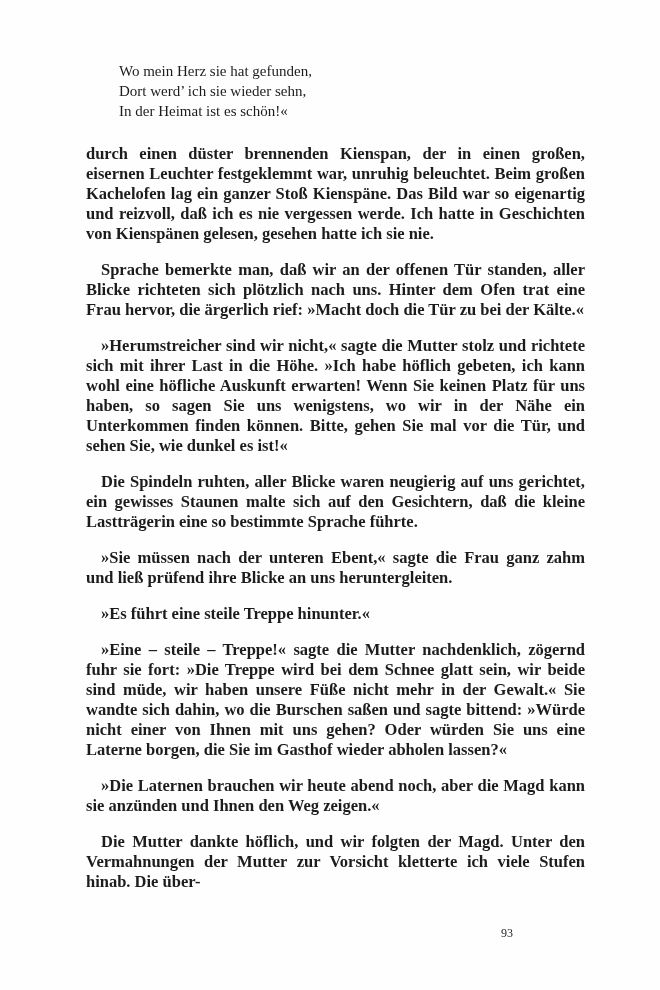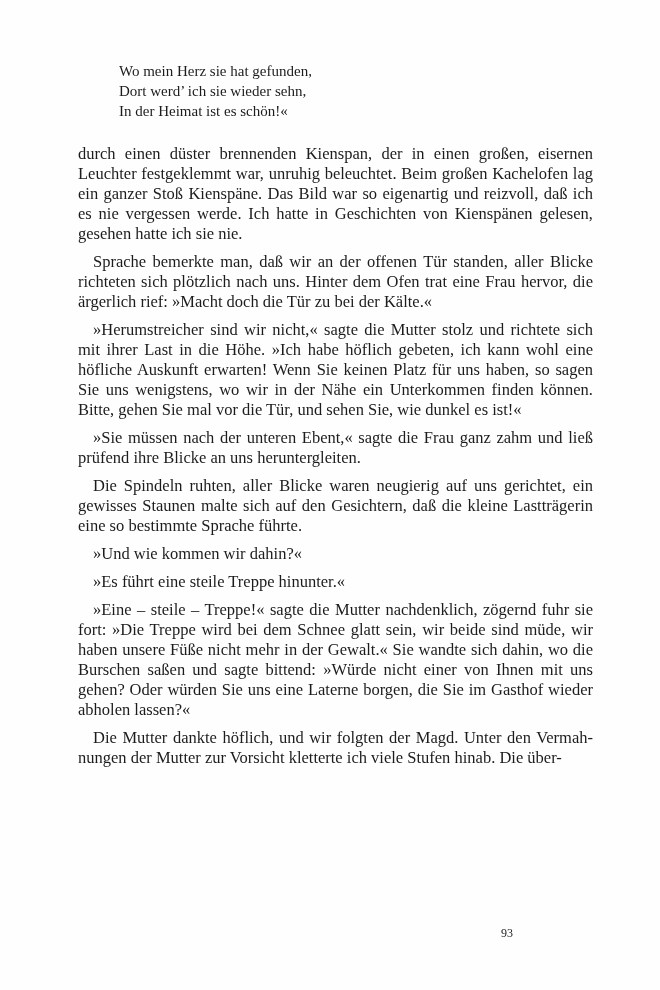--- a/index.html
+++ b/index.html
@@ -27,25 +27,26 @@
   }
   .poem-line {
     font-size: 15px;
     line-height: 20px;
     white-space: nowrap;
   }
   .body-text {
     margin-top: 23px;
   }
   .para {
-    margin: 8px;
+    margin: 16px;
     font-size: 16.5px;
     line-height: 20px;
     text-align: justify;
     hyphens: manual;
+    font-weight: bold;
   }
   .para.indent {
     text-indent: 15px;
   }
   .page-number {
     position: absolute;
     top: 926px;
     right: 59px;
     width: 100px;
     text-align: left;
@@ -61,22 +62,22 @@
   <div class="text-block">
     <div class="poem">
         <div class="poem-line">Wo mein Herz sie hat gefunden,</div>
         <div class="poem-line">Dort werd’ ich sie wieder sehn,</div>
         <div class="poem-line">In der Heimat ist es schön!«</div>
       </div>
     <div class="body-text">
         <p class="para">durch einen düster brennenden Kienspan, der in einen großen, eisernen Leuchter festgeklemmt war, unruhig beleuchtet. Beim großen Kachelofen lag ein ganzer Stoß Kienspäne. Das Bild war so eigenartig und reizvoll, daß ich es nie vergessen werde. Ich hatte in Geschichten von Kienspänen gelesen, gesehen hatte ich sie nie.</p>
         <p class="para indent">Sprache bemerkte man, daß wir an der offenen Tür standen, aller Blicke richteten sich plötzlich nach uns. Hinter dem Ofen trat eine Frau hervor, die ärgerlich rief: »Macht doch die Tür zu bei der Kälte.«</p>
         <p class="para indent">»Herumstreicher sind wir nicht,« sagte die Mutter stolz und richtete sich mit ihrer Last in die Höhe. »Ich habe höflich gebeten, ich kann wohl eine höfliche Auskunft erwarten! Wenn Sie keinen Platz für uns haben, so sagen Sie uns wenigstens, wo wir in der Nähe ein Unterkommen finden können. Bitte, gehen Sie mal vor die Tür, und sehen Sie, wie dunkel es ist!«</p>
+        <p class="para indent">Die Spindeln ruhten, aller Blicke waren neugierig auf uns gerichtet, ein gewisses Staunen malte sich auf den Gesichtern, daß die kleine Lastträgerin eine so bestimmte Sprache führte.</p>
         <p class="para indent">»Sie müssen nach der unteren Ebent,« sagte die Frau ganz zahm und ließ prüfend ihre Blicke an uns heruntergleiten.</p>
-        <p class="para indent">Die Spindeln ruhten, aller Blicke waren neugierig auf uns gerichtet, ein gewisses Staunen malte sich auf den Gesichtern, daß die kleine Lastträgerin eine so bestimmte Sprache führte.</p>
-        <p class="para indent">»Und wie kommen wir dahin?«</p>
         <p class="para indent">»Es führt eine steile Treppe hinunter.«</p>
         <p class="para indent">»Eine – steile – Treppe!« sagte die Mutter nachdenklich, zögernd fuhr sie fort: »Die Treppe wird bei dem Schnee glatt sein, wir beide sind müde, wir haben unsere Füße nicht mehr in der Gewalt.« Sie wandte sich dahin, wo die Burschen saßen und sagte bittend: »Würde nicht einer von Ihnen mit uns gehen? Oder würden Sie uns eine Laterne borgen, die Sie im Gasthof wieder abholen lassen?«</p>
+        <p class="para indent">»Die Laternen brauchen wir heute abend noch, aber die Magd kann sie anzünden und Ihnen den Weg zeigen.«</p>
         <p class="para indent">Die Mutter dankte höflich, und wir folgten der Magd. Unter den Vermah­nungen der Mutter zur Vorsicht kletterte ich viele Stufen hinab. Die über-</p>
       </div>
   </div>
   <div class="page-number">93</div>
 </div>
 
 </body></html>

